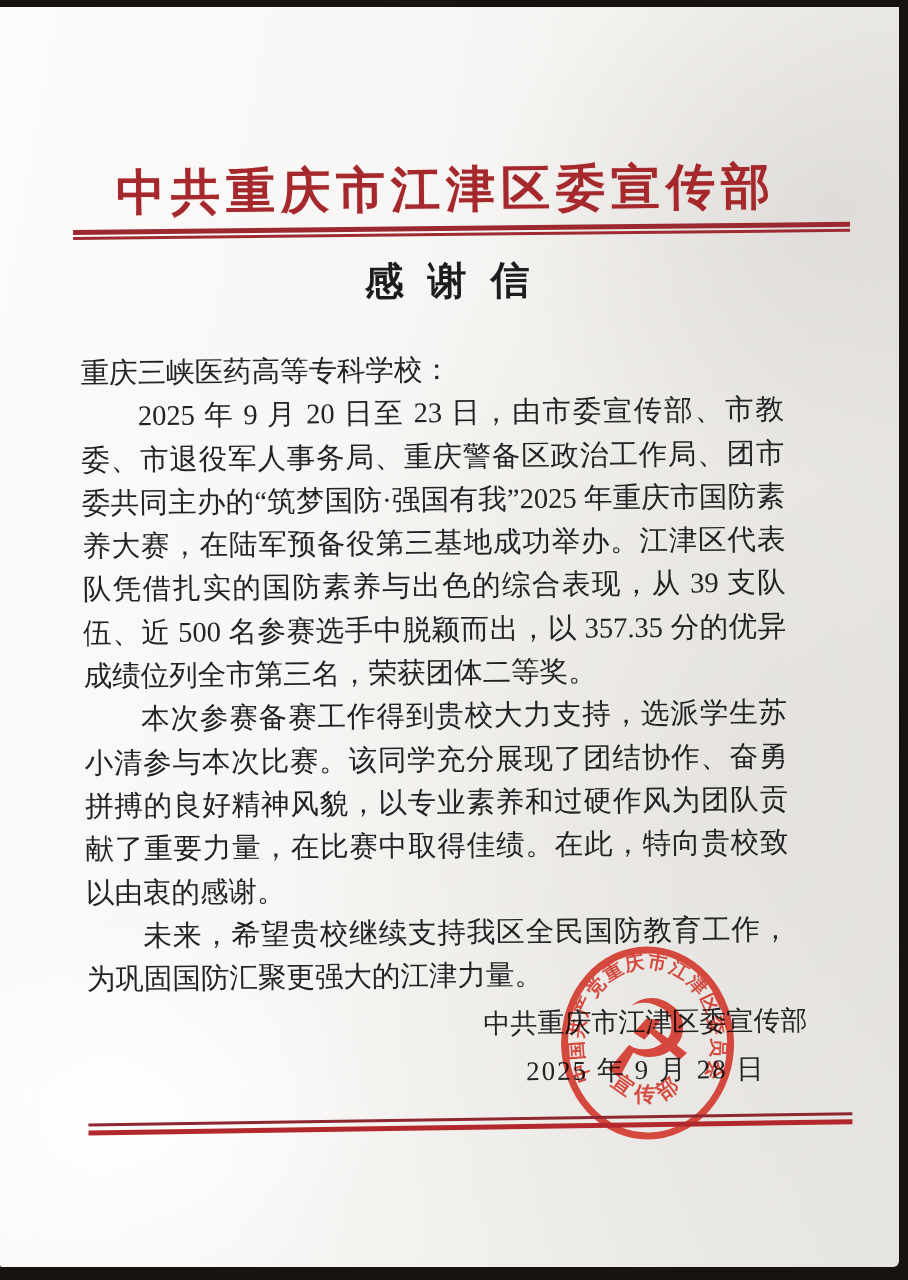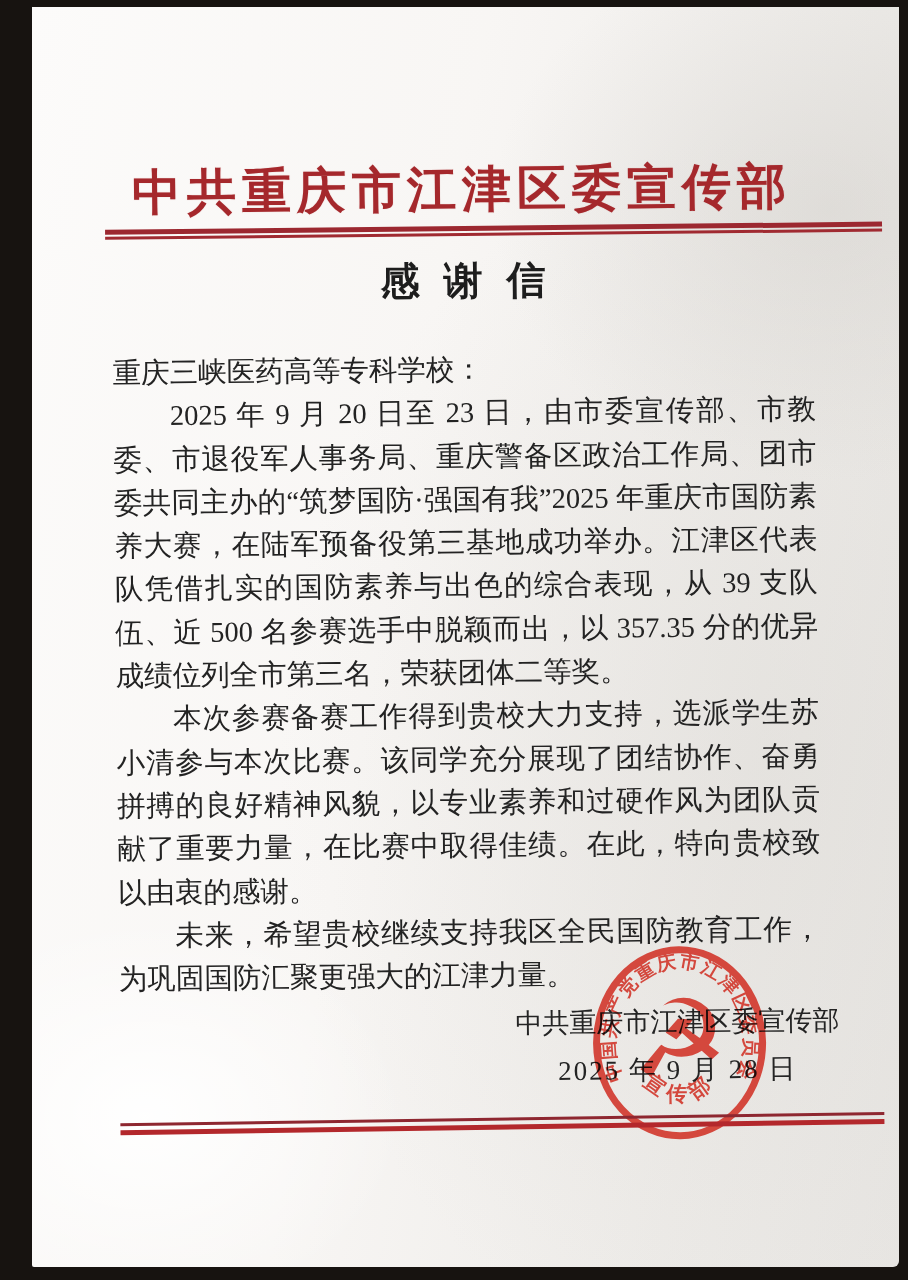--- a/index.html
+++ b/index.html
@@ -3,21 +3,21 @@
 <meta charset="utf-8">
 <style>
   html,body{margin:0;padding:0;}
   body{
     width:908px;height:1280px;
     background:#171310;
     position:relative;
     overflow:hidden;
     font-family:"Liberation Serif","DejaVu Serif",serif;
   }
-  .photo{position:absolute;inset:0;margin-left:32px;}
+  .photo{position:absolute;inset:0;}
   .paper{
     position:absolute;left:0;top:7px;right:9px;bottom:13px;
     background:
       radial-gradient(ellipse 420px 320px at 13% 88%, rgba(255,255,255,0.95), rgba(255,255,255,0) 62%),
       radial-gradient(ellipse 520px 420px at 92% 16%, rgba(206,203,198,0.45), rgba(206,203,198,0) 65%),
       radial-gradient(ellipse 700px 900px at 85% 60%, rgba(214,211,206,0.35), rgba(214,211,206,0) 70%),
       linear-gradient(100deg,#fcfbfa 0%,#f8f6f4 42%,#edebe8 78%,#e8e6e3 100%);
     border-radius:0 0 6px 2px;
   }
   .content{position:absolute;inset:0;transform:rotate(-0.6deg);transform-origin:50% 40%;}

